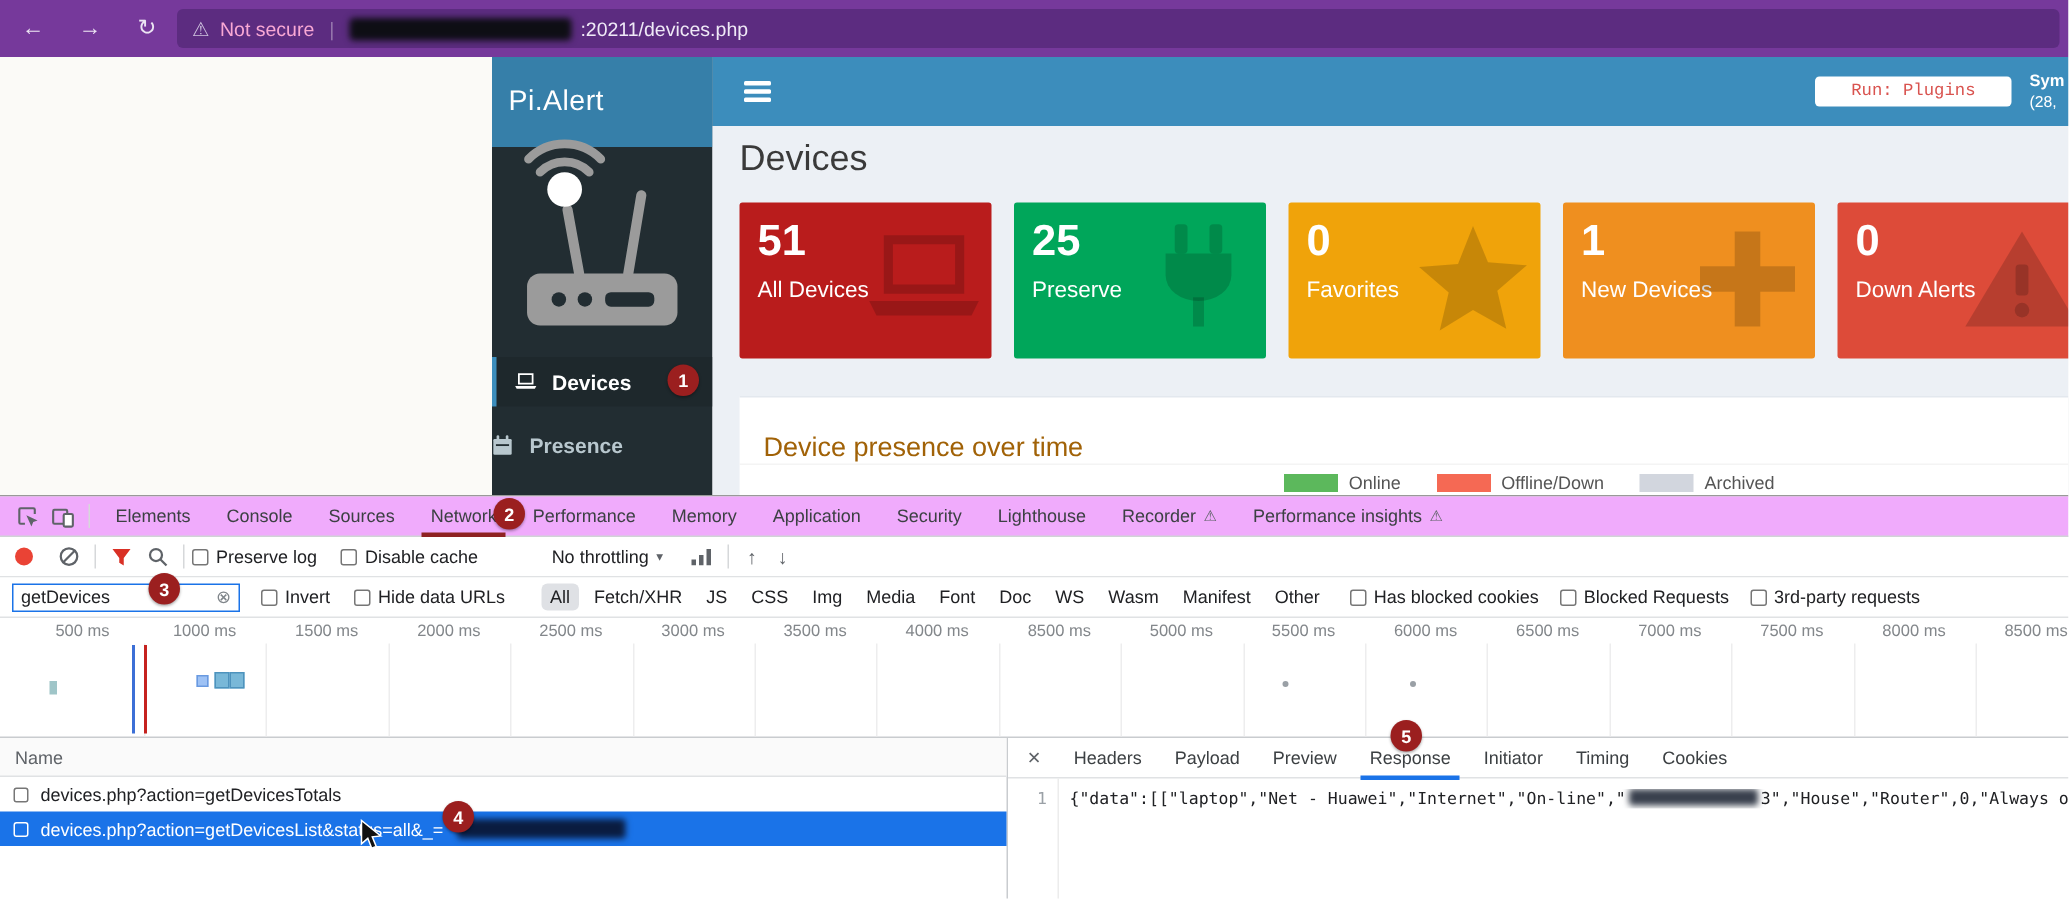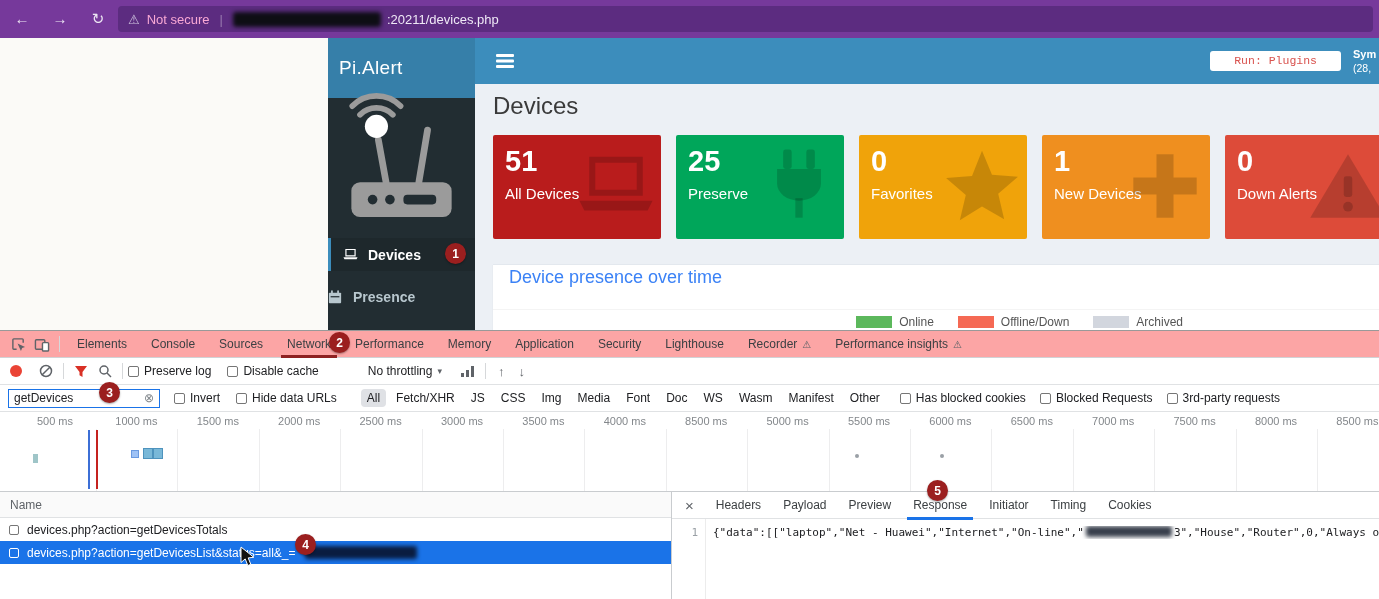--- a/index.html
+++ b/index.html
@@ -37,29 +37,29 @@
   #corner div{font-size:11px;font-weight:700;line-height:14px;white-space:nowrap;}
   #corner div:last-child{font-weight:400;font-size:10.5px;}
   #content{position:absolute;left:475px;top:46px;width:904px;height:246px;background:#ecf0f5;overflow:hidden;}
   #page-title{position:absolute;left:18px;top:8px;font-size:24px;color:#3a3a3a;font-weight:500;}
   #cards{position:absolute;left:18px;top:51px;display:flex;gap:15px;}
   .card{flex:none;width:168px;height:104px;border-radius:2px;position:relative;color:#fff;padding:9px 12px;overflow:hidden;cursor:pointer;}
   .card-value{font-size:29px;font-weight:700;line-height:34px;}
   .card-label{font-size:15px;margin-top:7px;}
   .card-icon{position:absolute;right:6px;top:12px;width:78px;height:78px;}
   #presence-box{position:absolute;left:18px;top:180px;width:886px;height:70px;background:#fff;border-top:1px solid #e3e8ee;box-shadow:0 1px 1px rgba(0,0,0,.1);}
-  #presence-title{position:absolute;left:16px;top:2px;font-size:18px;color:#3b82f6;}
+  #presence-title{position:absolute;left:16px;top:23px;font-size:18px;color:#a16207;}
   #presence-divider{position:absolute;left:0;right:0;top:44px;border-top:1px solid #f4f4f4;}
   #legend{position:absolute;top:50px;right:196px;display:flex;gap:24px;}
   .legend-item{display:flex;align-items:center;gap:7px;font-size:12px;color:#555;}
   .legend-swatch{width:36px;height:12px;}
 
   
   #devtools{position:absolute;left:0;top:330px;width:100%;height:269px;background:#fff;border-top:1px solid #999;}
-  #dt-tabbar{position:absolute;left:0;top:0;width:100%;height:27px;background:#fca5a5;border-bottom:1px solid #d0d3d6;display:flex;align-items:center;padding-left:6px;}
+  #dt-tabbar{position:absolute;left:0;top:0;width:100%;height:27px;background:#f0abfc;border-bottom:1px solid #d0d3d6;display:flex;align-items:center;padding-left:6px;}
   .dt-ic{width:24px;height:20px;display:flex;align-items:center;justify-content:center;cursor:pointer;}
   .vsep{width:1px;height:16px;background:#d6d8da;margin:0 5px;}
   #dt-tabs{display:flex;height:100%;}
   .dt-tab{display:flex;align-items:center;gap:5px;padding:0 12px;font-size:12px;color:#3c4043;position:relative;cursor:pointer;white-space:nowrap;}
   .dt-tab.active::after{content:"";position:absolute;left:6px;right:6px;bottom:-1px;height:3px;background:#8e2222;}
   .tab-warn{font-size:10px;color:#5f6368;}
   #dt-toolbar{position:absolute;left:0;top:27px;width:100%;height:27px;background:#fff;border-bottom:1px solid #e0e2e4;display:flex;align-items:center;padding-left:10px;}
   #rec-dot{width:12px;height:12px;border-radius:50%;background:#ea4335;margin-right:12px;cursor:pointer;}
   .cb-label{display:flex;align-items:center;gap:5px;font-size:12px;color:#202124;margin-right:16px;cursor:pointer;white-space:nowrap;}
   .cb{width:11px;height:11px;border:1px solid #767676;border-radius:2px;background:#fff;flex:none;}

